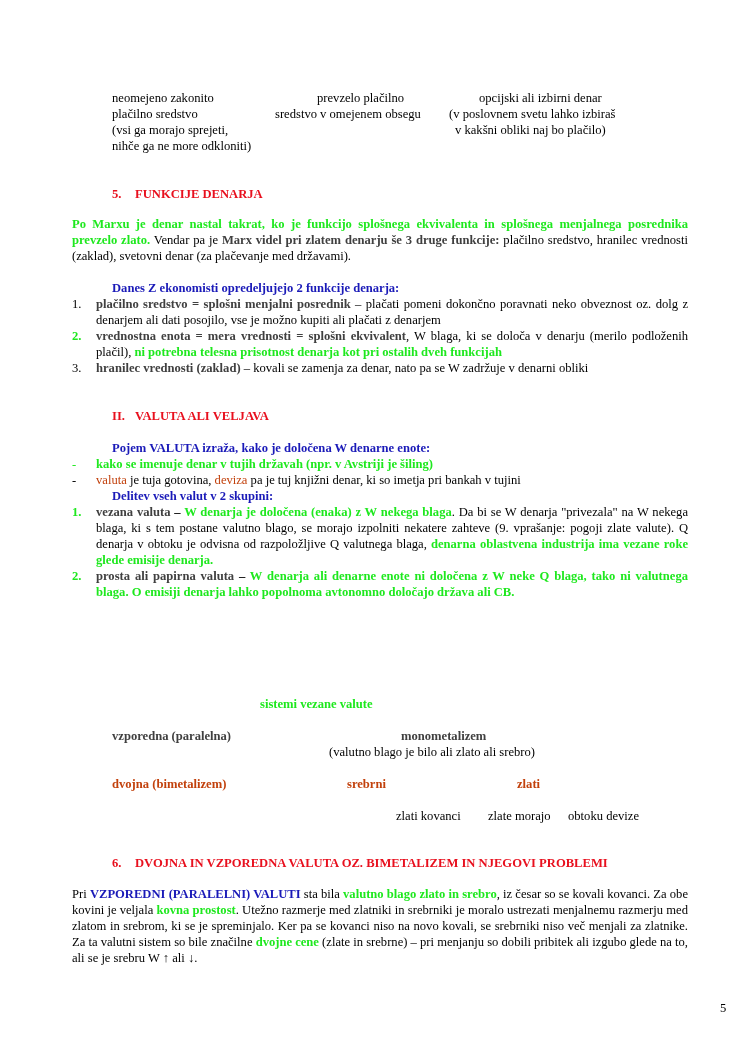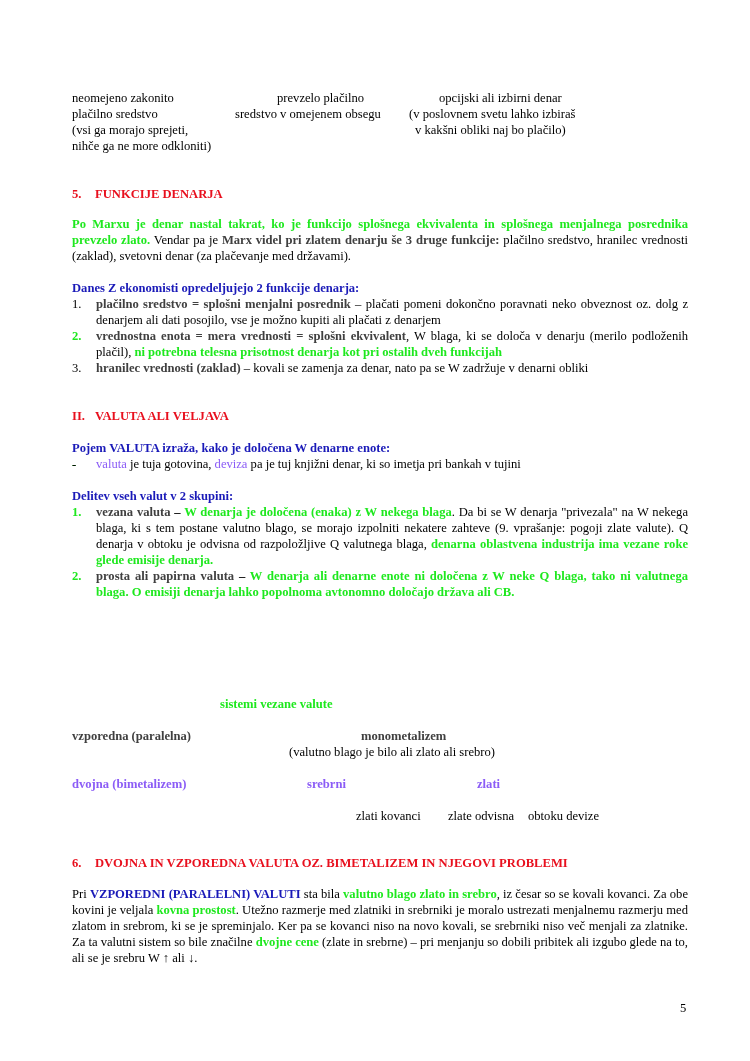--- a/index.html
+++ b/index.html
@@ -1,25 +1,25 @@
 <!DOCTYPE html>
 <html><head>
   <meta charset="utf-8">
   <style>
     html, body { margin: 0; padding: 0; background: #ffffff; }
     body {
       width: 750px; height: 1061px; position: relative; overflow: hidden;
       font-family: "Liberation Serif", serif; font-size: 12.6px; color: #000;
       line-height: 16px;
     }
-    .abs { position: absolute; white-space: nowrap; }
+    .abs { position: absolute; white-space: nowrap; margin-left: 40px; }
     .green { color: #1ee81e; }
     .cyan { color: #404040; }
     .blue { color: #1a1ab8; }
-    .yellow { color: #8b5cf6; }
+    .yellow { color: #c2410c; }
     .b { font-weight: bold; }
     .just { text-align: justify; text-align-last: left; }
     .heading { font-weight: bold; color: #e8101e; }
     .heading .num { display: inline-block; width: 23px; }
     .li { position: relative; padding-left: 24px; }
     .li .marker { position: absolute; left: 0; top: 0; }
     .para { position: absolute; left: 72px; width: 616px; }
   </style>
 </head>
 <body>
@@ -59,21 +59,21 @@
 </div>
 
 <div class="abs heading" style="left:72px;top:408px;">
   <span class="num">II.</span><span>VALUTA ALI VELJAVA</span>
 </div>
 
 <div class="abs blue b" style="left:72px;top:440px;">Pojem VALUTA izraža, kako je določena W denarne enote:</div>
 
 <div class="para" style="top:456px;">
   <div class="li">
-    <span class="marker green">-</span>
+    <span class="marker green">-</span><span class="green b">kako se imenuje denar v tujih državah (npr. v Avstriji je šiling)</span>
   </div>
   <div class="li">
     <span class="marker">-</span><span class="yellow">valuta</span><span> je tuja gotovina, </span><span class="yellow">deviza</span><span> pa je tuj knjižni denar, ki so imetja pri bankah v tujini</span>
   </div>
 </div>
 
 <div class="abs blue b" style="left:72px;top:488px;">Delitev vseh valut v 2 skupini:</div>
 
 <div class="para" style="top:504px;">
   <div class="li just">
@@ -86,21 +86,21 @@
 
 <div>
   <div class="abs green b" style="left:220px;top:696px;">sistemi vezane valute</div>
   <div class="abs cyan b" style="left:72px;top:728px;">vzporedna (paralelna)</div>
   <div class="abs cyan b" style="left:361px;top:728px;">monometalizem</div>
   <div class="abs" style="left:289px;top:744px;">(valutno blago je bilo ali zlato ali srebro)</div>
   <div class="abs yellow b" style="left:72px;top:776px;">dvojna (bimetalizem)</div>
   <div class="abs yellow b" style="left:307px;top:776px;">srebrni</div>
   <div class="abs yellow b" style="left:477px;top:776px;">zlati</div>
   <div class="abs" style="left:356px;top:808px;">zlati kovanci</div>
-  <div class="abs" style="left:448px;top:808px;">zlate odvisna</div>
+  <div class="abs" style="left:448px;top:808px;">zlate morajo</div>
   <div class="abs" style="left:528px;top:808px;">obtoku devize</div>
 </div>
 
 <div class="abs heading" style="left:72px;top:855px;">
   <span class="num">6.</span><span>DVOJNA IN VZPOREDNA VALUTA OZ. BIMETALIZEM IN NJEGOVI PROBLEMI</span>
 </div>
 
 <div class="para just" style="top:886px;"><span>Pri </span><span class="blue b">VZPOREDNI (PARALELNI) VALUTI</span><span> sta bila </span><span class="green b">valutno blago zlato in srebro</span><span>, iz česar so se kovali kovanci. Za obe kovini je veljala </span><span class="green b">kovna prostost</span><span>. Utežno razmerje med zlatniki in srebrniki je moralo ustrezati menjalnemu razmerju med zlatom in srebrom, ki se je spreminjalo. Ker pa se kovanci niso na novo kovali, se srebrniki niso več menjali za zlatnike. Za ta valutni sistem so bile značilne </span><span class="green b">dvojne cene</span><span> (zlate in srebrne) – pri menjanju so dobili pribitek ali izgubo glede na to, ali se je srebru W ↑ ali ↓.</span></div>
 
 <div class="abs" style="left:680px;top:1000px;">5</div>

